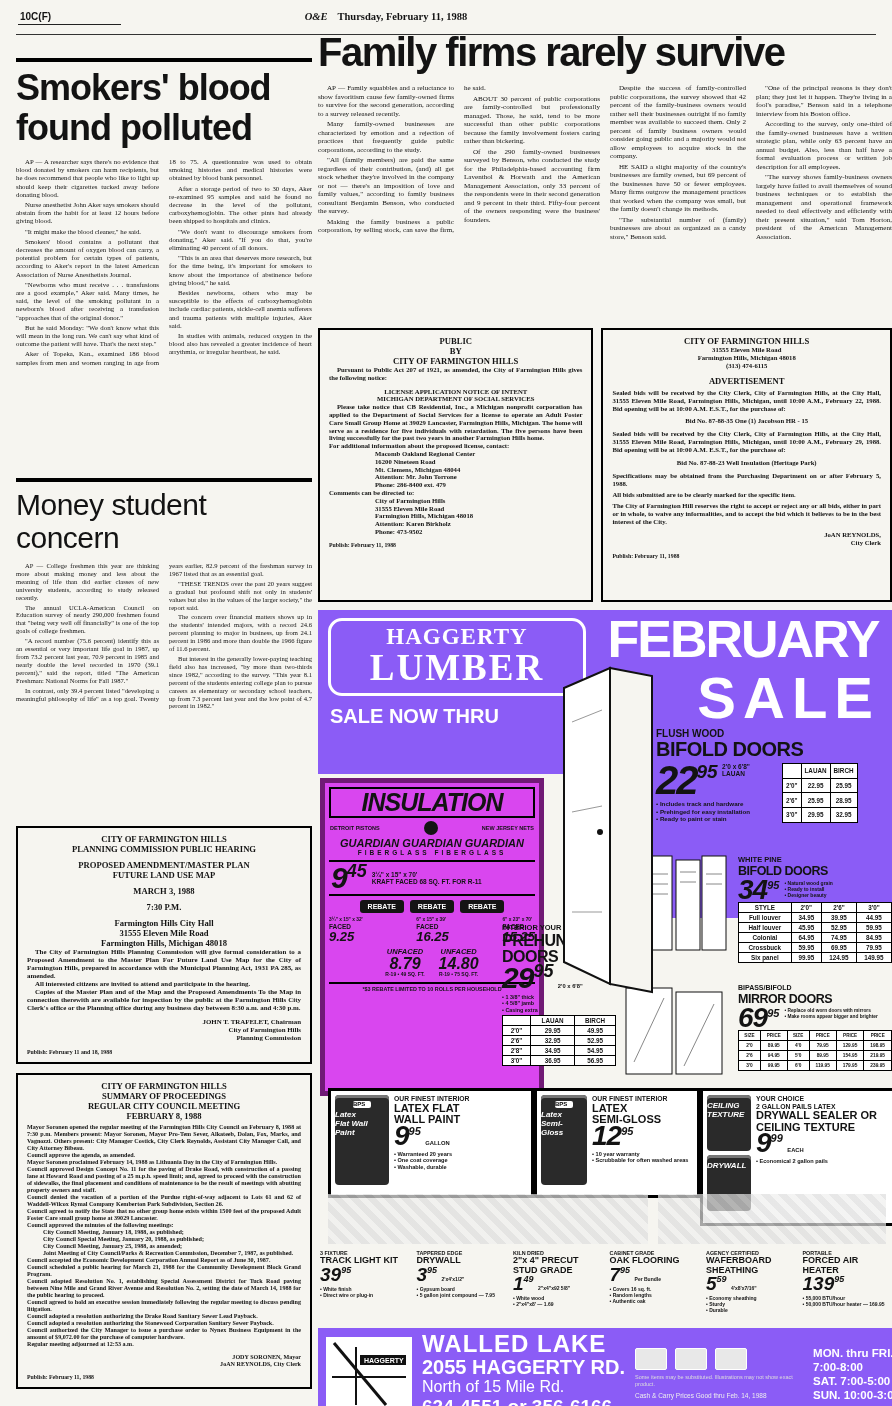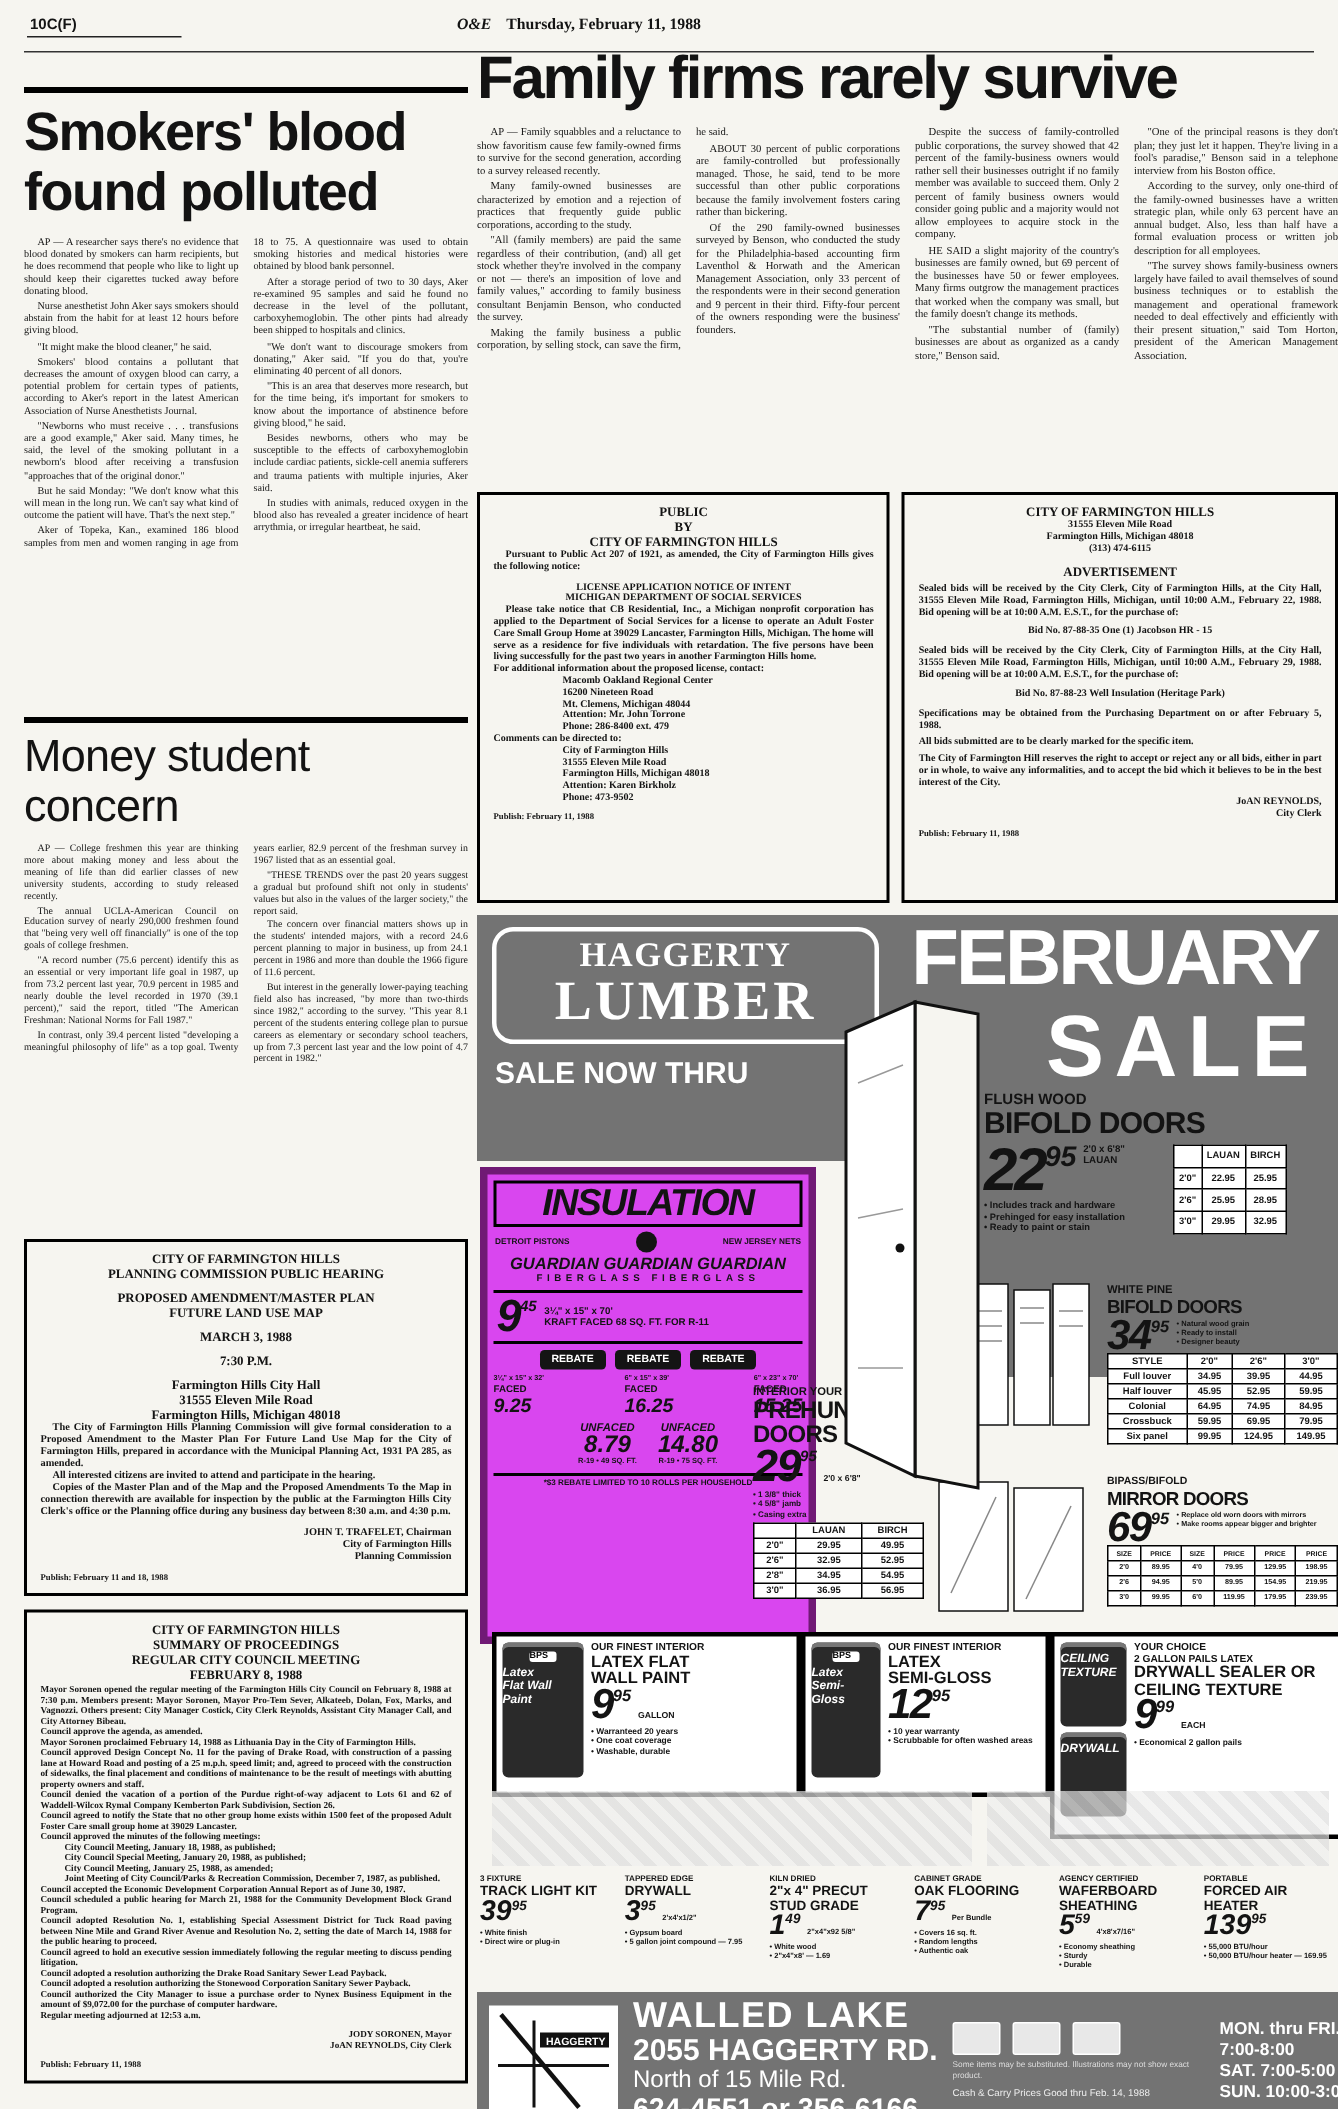--- a/index.html
+++ b/index.html
@@ -37,35 +37,35 @@
   .art-family{column-count:4;font-size:7.1px;line-height:8.5px;height:236px;overflow:hidden;}
   .boxrow{display:flex;gap:8px;margin-top:8px;height:274px;align-items:stretch;}
   .license{width:268px;font-size:6.7px;line-height:7.8px;}
   .license .ind{padding-left:46px;}
   .bids{width:284px;font-size:6.7px;line-height:7.9px;}
   .bids p{margin:3px 0;text-align:justify;}
   .bidline{text-align:center;margin:5px 0;}
   
   .ad{position:relative;margin-top:8px;height:812px;font-family:"Liberation Sans",sans-serif;}
   .abs{position:absolute;}
-  .black{background:#737373;color:#fff;}
+  .black{background:#8b5cf6;color:#fff;}
   .logo{margin:8px 10px 5px;border:3px solid #fff;border-radius:14px;padding:3px 4px 6px;text-align:center;}
   .logo .l1{font:bold 23px/25px "Liberation Serif",serif;letter-spacing:1px;}
   .logo .l2{font:bold 37px/38px "Liberation Serif",serif;letter-spacing:2px;}
   .salebox{padding:3px 12px;font:bold 20px/24px "Liberation Sans",sans-serif;}
   .feb{font:bold 52px/55px "Liberation Sans",sans-serif;letter-spacing:-2px;text-align:center;margin-top:2px;}
   .door{font:bold 82px/82px "Liberation Sans",sans-serif;text-align:right;padding-right:10px;letter-spacing:2px;}
   .sale{font:bold 58px/62px "Liberation Sans",sans-serif;text-align:right;padding-right:12px;letter-spacing:7px;}
   .price{display:inline-flex;align-items:flex-start;font-weight:bold;font-style:italic;font-family:"Liberation Sans",sans-serif;}
   .pm-xl{font-size:40px;line-height:34px;letter-spacing:-2px;}
   .pm-lg{font-size:30px;line-height:26px;letter-spacing:-1px;}
   .pm-md{font-size:28px;line-height:20px;letter-spacing:-1px;}
   .pm-sm{font-size:19px;line-height:17px;}
   .ps-xl{font-size:19px;line-height:18px;}
-  .ps-lg{font-size:10px;line-height:13px;}
+  .ps-lg{font-size:18px;line-height:13px;}
   .ps-md{font-size:11px;line-height:10px;}
   .ps-sm{font-size:9px;line-height:9px;}
   table.pt{border-collapse:collapse;background:#fff;}
   table.pt td,table.pt th{border:1px solid #000;font:bold 6.3px/7px "Liberation Sans",sans-serif;padding:1px 3px;text-align:center;}
   .blk-label{font:bold 10px/11px "Liberation Sans",sans-serif;}
   .blk-title{font:bold 20px/21px "Liberation Sans",sans-serif;letter-spacing:-.5px;}
   .bullets{margin:2px 0 0;padding:0;list-style:none;font:bold 6.2px/7.6px "Liberation Sans",sans-serif;}
   .bullets li:before{content:"• ";}
   .snote{font:bold 6.5px/7px "Liberation Sans",sans-serif;}
   

